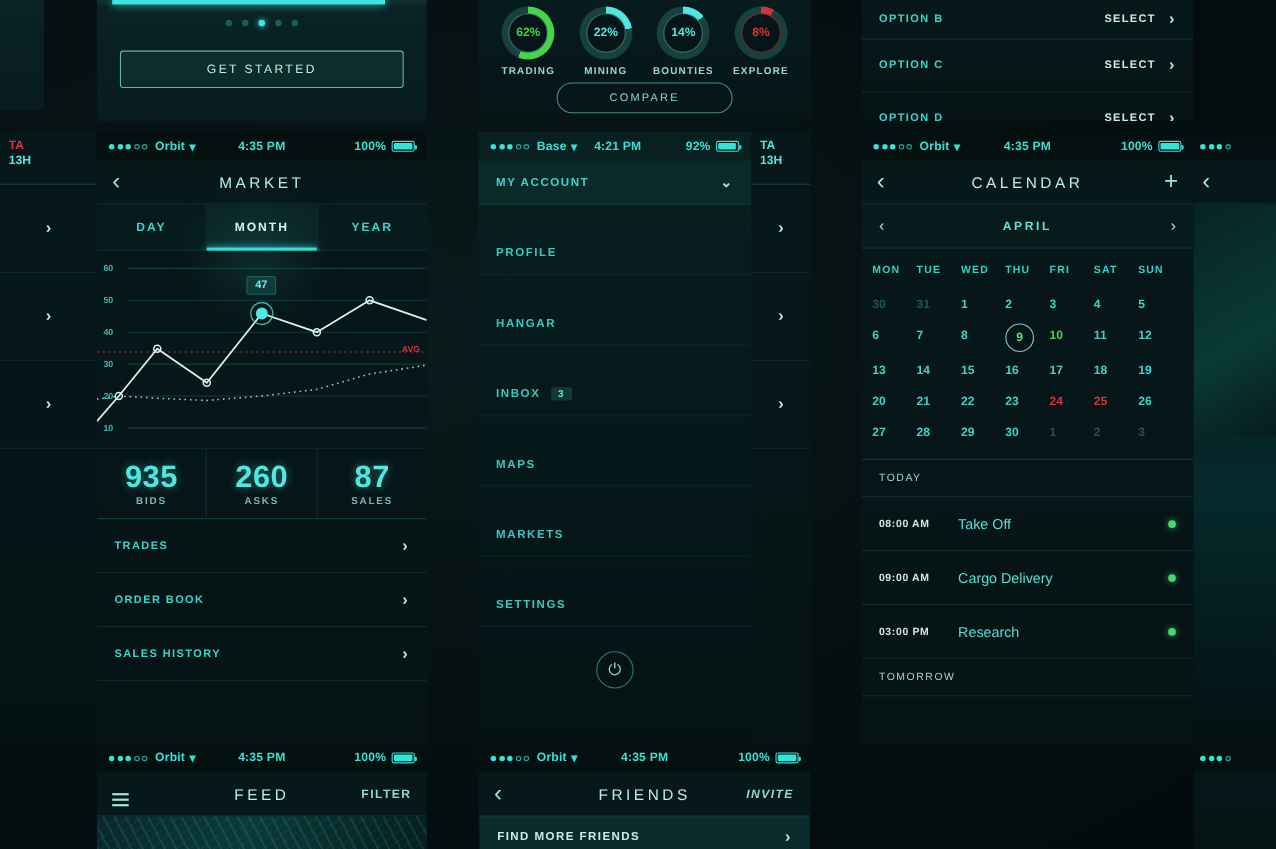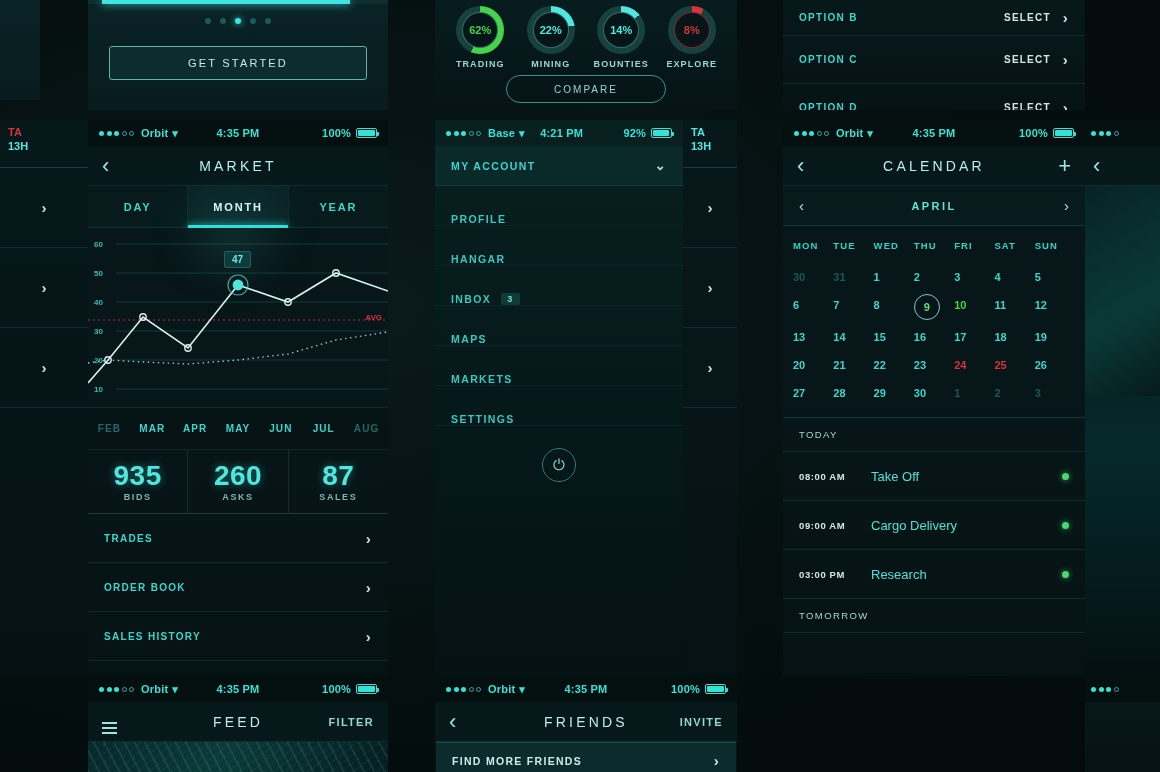--- a/index.html
+++ b/index.html
@@ -94,23 +94,23 @@
   .avatar .scan { position:absolute; inset:0;
             background: repeating-linear-gradient(0deg, rgba(0,0,0,.34) 0 1px, transparent 1px 3px); }
   .prof-name { color:#dff6f1; font-size:17px; margin-top:14px; font-weight:400; }
   .prof-sub { color:#9ccfc8; font-size:11px; margin-top:5px; }
 
   .menu-head { height:40px; display:flex; align-items:center; padding:0 16px;
                background:#0a2a2a; border-bottom:1px solid #11393a;
                color:#3ad6cc; font-size:10.5px; font-weight:700; letter-spacing:1.4px; }
   .menu-head .sp { flex:1; }
   .chev-d { color:#9fe6dd; font-size:13px; }
-  .menu-item { height:40px; display:flex; align-items:flex-end; padding:0 16px;
+  .menu-item { height:40px; display:flex; align-items:center; padding:0 16px;
                border-bottom:1px solid #0d2527; color:#37c9bf;
-               font-size:10.5px; font-weight:700; letter-spacing:1.4px; }
+               font-size:10.5px; font-weight:700; letter-spacing:1.4px;margin-top:24px; }
   .badge { margin-left:10px; padding:1px 6px; border-radius:2px; background:#0f3a38;
            color:#6fe0d6; font-size:9px; font-weight:700; }
   .power { margin:22px auto 0; width:34px; height:34px; border-radius:50%;
            border:1px solid #2c7b74; display:flex; align-items:center;
            justify-content:center; color:#8fd9cf; font-size:15px; }
 
   
   #calendar { left:783px; top:120px; width:302px; height:556px; }
   .cal-month { height:40px; display:flex; align-items:center; padding:0 16px;
                border-bottom:1px solid #11393a; background:#071b1d; }
@@ -361,29 +361,20 @@
       <div class="ylab" style="top:45px;">50</div>
       <div class="ylab" style="top:74px;">40</div>
       <div class="ylab" style="top:103px;">30</div>
       <div class="ylab" style="top:132px;">20</div>
       <div class="ylab" style="top:161px;">10</div>
       <div style="position:absolute;left:136px;top:23px;background:#0f3b3c;border:1px solid #1d5f5d;
                   border-radius:2px;padding:2px 7px;color:#6fe8df;font-size:10px;font-weight:700;">47</div>
       <div style="position:absolute;right:6px;top:85px;color:#d6343a;font-size:8px;font-weight:700;">AVG</div>
     </div>
 
-    <div class="xaxis">
-      <span class="dim">FEB</span>
-      <span>MAR</span>
-      <span>APR</span>
-      <span>MAY</span>
-      <span>JUN</span>
-      <span>JUL</span>
-      <span class="dim">AUG</span>
-    </div>
 
     <div class="stats">
       <div class="stat">
         <div class="v">935</div>
         <div class="k">BIDS</div>
       </div>
       <div class="stat">
         <div class="v">260</div>
         <div class="k">ASKS</div>
       </div>
@@ -655,21 +646,21 @@
       <span class="sb-right">
         <span>100%</span>
         <span class="batt">
             <b style="width:100%"></b>
           </span>
       </span>
     </div>
     <div class="navbar">
       <span class="nav-btn chev-l"></span>
       <span class="nav-title">FRIENDS</span>
-      <span class="nav-link" style="text-align:right;">INVITE</span>
+      <span class="nav-link" style="text-align:center;font-style:italic;">INVITE</span>
     </div>
     <div class="find">
       <span>FIND MORE FRIENDS</span>
       <span class="sp"></span>
       <span class="chev-r">›</span>
     </div>
   </div>
 
   <div class="panel" id="botright">
     <div class="statusbar" style="padding:0 6px;">

